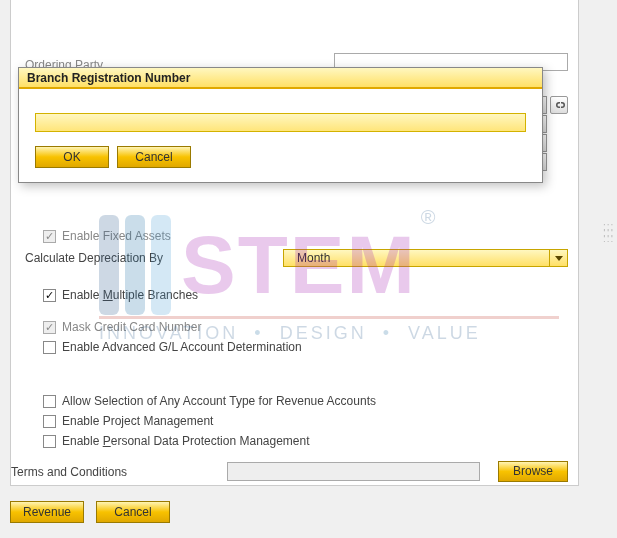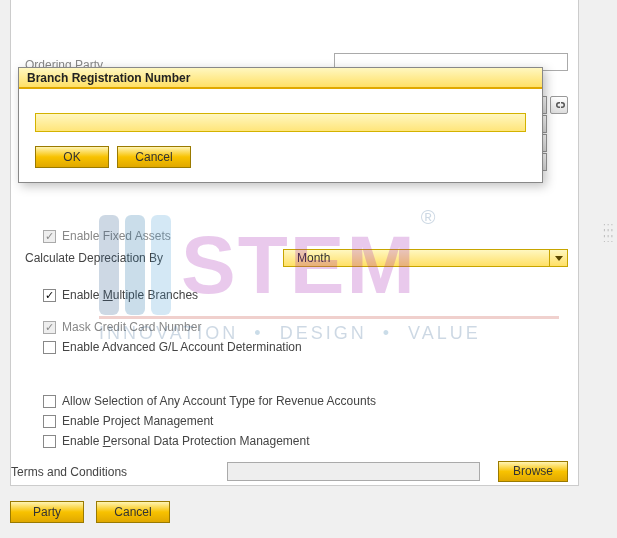--- a/index.html
+++ b/index.html
@@ -342,21 +342,21 @@
 
   <div class="terms-row">
     <span class="lbl">Terms and Conditions</span>
     <div class="terms-input"></div>
     <div class="browse-btn">Browse</div>
   </div>
 
 </div>
 
 <div class="bottom-buttons">
-  <div class="gold-btn">Party</div>
+  <div class="gold-btn">Revenue</div>
   <div class="gold-btn">Cancel</div>
 </div>
 
 <div class="sidegrip">:::<br><br>:::<br><br>:::</div>
 
 <div class="dialog">
   <div class="dialog-title">Branch Registration Number</div>
   <div class="dialog-body">
     <div class="dialog-input"></div>
   </div>

